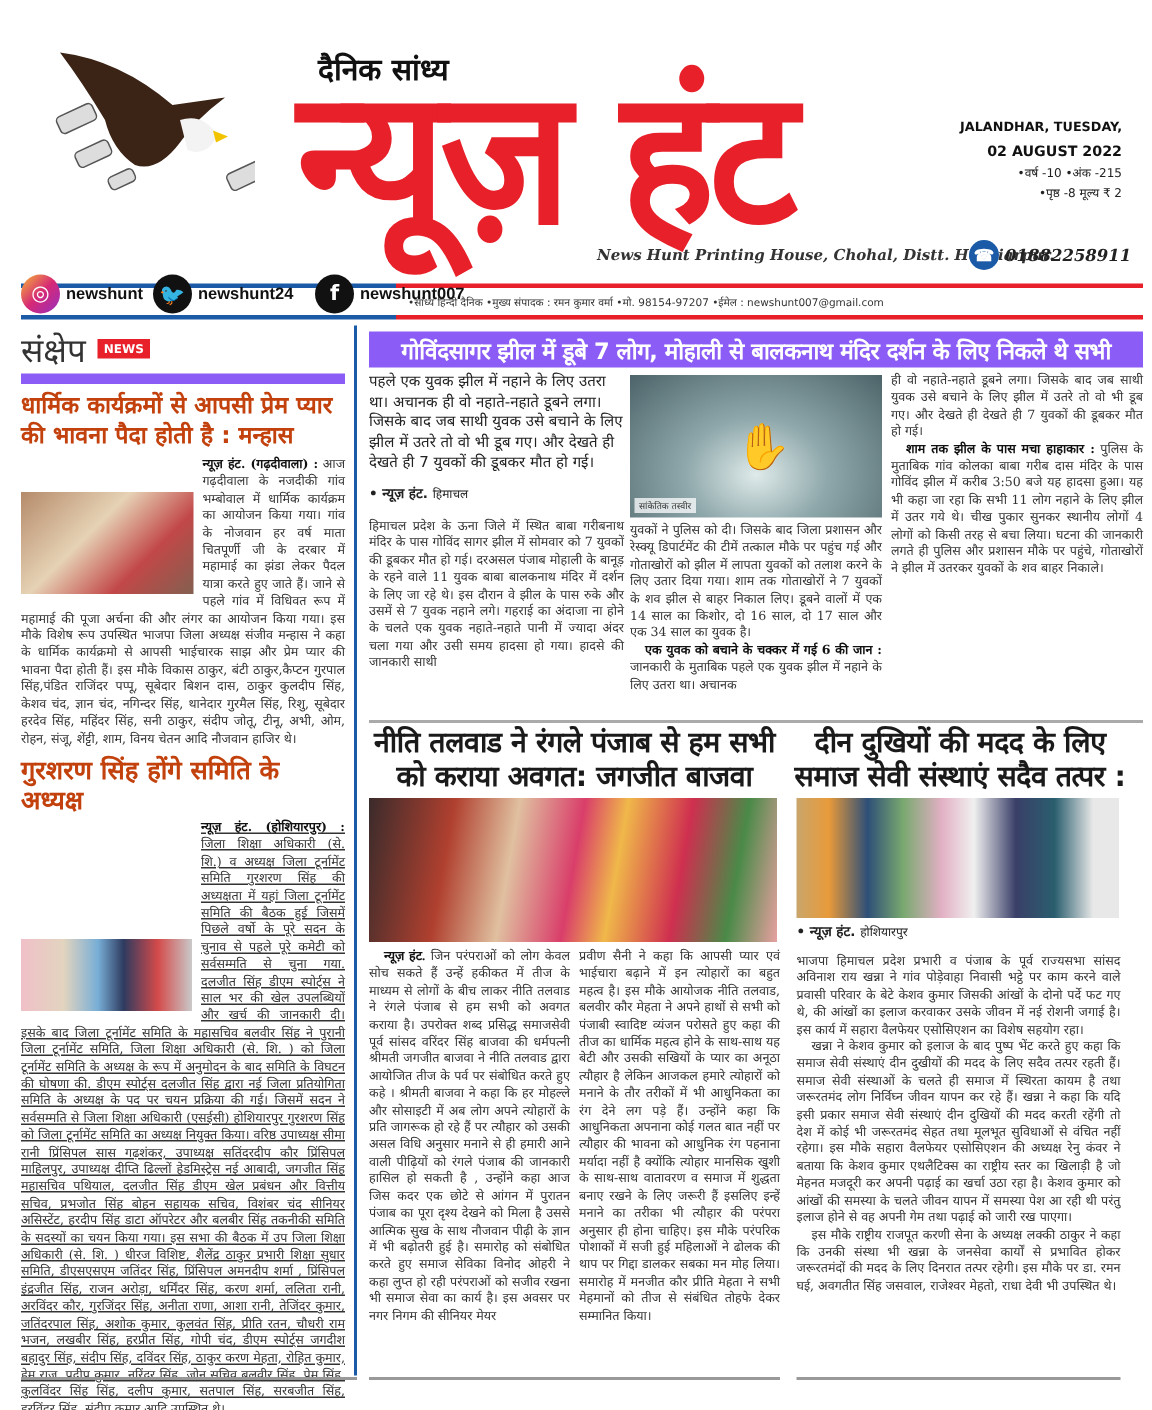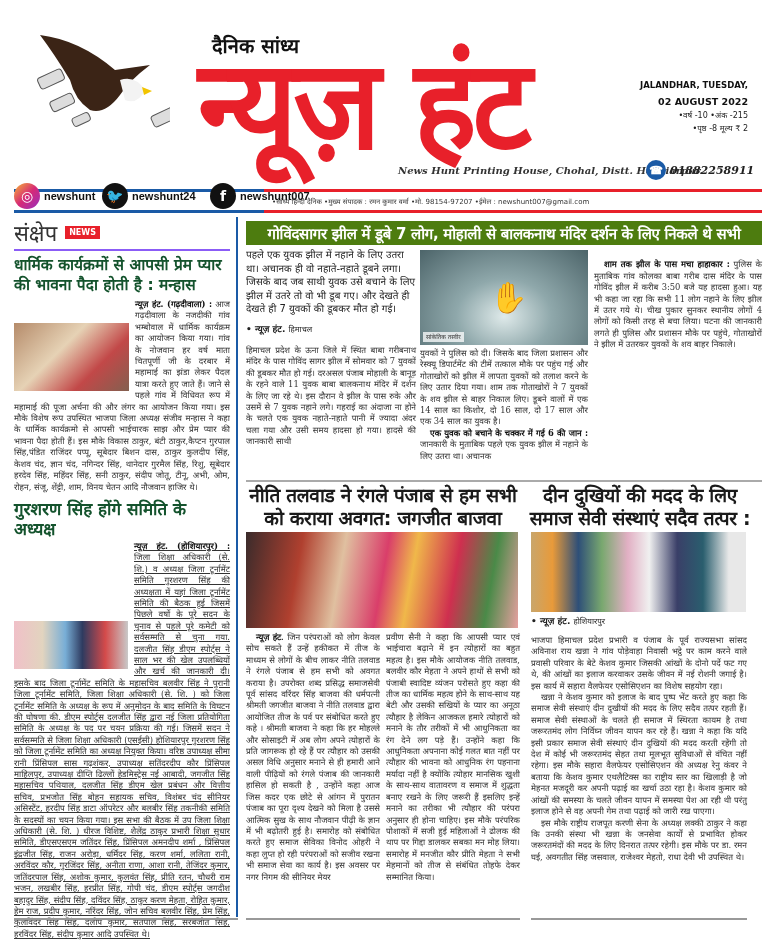--- a/index.html
+++ b/index.html
@@ -14,28 +14,28 @@
   .dateblock .meta { font-size: 8px; color: #222; margin-top: 2px; }
   .printline { position: absolute; left: 398px; top: 165px; font: italic bold 10px "DejaVu Serif", serif; color: #333; }
   .phone { position: absolute; left: 646px; top: 160px; display: flex; align-items: center; gap: 4px; font: italic bold 11px "DejaVu Serif", serif; color: #222; }
   .phone .ic { width: 20px; height: 20px; border-radius: 50%; background: #1a5aa6; color: #fff; font-size: 11px; display: flex; align-items: center; justify-content: center; font-style: normal; }
   .socialbar { position: absolute; left: 14px; top: 189px; width: 748px; height: 24px; }
   .socialbar .bluebar { position: absolute; left: 0; top: 0; width: 250px; height: 24px; border-top: 3px solid #1a5aa6; border-bottom: 3px solid #1a5aa6; background: #fff; }
   .socialbar .redbar { position: absolute; left: 250px; top: 0; width: 498px; height: 24px; border-top: 3px solid #e8202a; border-bottom: 3px solid #e8202a; background: #fff; display: flex; align-items: center; padding-left: 8px; font: 7px "DejaVu Sans", sans-serif; color: #333; }
   .soc { position: absolute; top: -6px; display: flex; align-items: center; gap: 4px; font: bold 11px "Liberation Sans", sans-serif; color: #111; }
   .soc .ico { width: 26px; height: 26px; border-radius: 50%; display: flex; align-items: center; justify-content: center; color: #fff; font: bold 14px "DejaVu Sans", sans-serif; }
   .col-left { position: absolute; left: 14px; top: 217px; width: 224px; height: 700px; border-right: 2px solid #1a5aa6; padding-right: 6px; }
-  .sankshep { display: flex; align-items: center; gap: 8px; border-bottom: 2px solid #8b5cf6; padding-bottom: 2px; }
+  .sankshep { display: flex; align-items: center; gap: 8px; border-bottom: 7px solid #8b5cf6; padding-bottom: 2px; }
   .sankshep .hd { font: 22px "DejaVu Serif", serif; color: #333; }
   .sankshep .badge { background: #e8202a; color: #fff; font: bold 8px "DejaVu Sans", sans-serif; padding: 2px 4px; }
-  .hl { font: bold 15.5px "DejaVu Sans", sans-serif; color: #14532d; line-height: 20px; margin-top: 4px; }
+  .hl { font: bold 15.5px "DejaVu Sans", sans-serif; color: #c2410c; line-height: 20px; margin-top: 4px; }
   .body { font: 8.4px/11.4px "DejaVu Serif", serif; color: #333; text-align: justify; }
   .body b { color: #111; }
   .ph { background: linear-gradient(135deg, #b58b6a, #e6d2b5 40%, #c24848 70%, #836050); float: left; margin: 2px 6px 2px 0; }
-  .top-banner { position: absolute; left: 246px; top: 221px; width: 516px; height: 24px; background: #4d7c0f; color: #fff; font: bold 15px "DejaVu Sans", sans-serif; display: flex; align-items: center; justify-content: center; white-space: nowrap; letter-spacing: -0.3px; }
+  .top-banner { position: absolute; left: 246px; top: 221px; width: 516px; height: 24px; background: #8b5cf6; color: #fff; font: bold 15px "DejaVu Sans", sans-serif; display: flex; align-items: center; justify-content: center; white-space: nowrap; letter-spacing: -0.3px; }
   .c2 { position: absolute; left: 246px; top: 248px; width: 170px; }
   .c2 .lead { font: 10px/13.6px "DejaVu Sans", sans-serif; color: #222; }
   .c2 .byline { font: bold 9px "DejaVu Sans", sans-serif; margin: 6px 0 10px; }
   .c2 .byline span { font-weight: normal; font-size: 8px; }
   .water { position: absolute; left: 420px; top: 250px; width: 168px; height: 95px; background: radial-gradient(ellipse at 50% 70%, #dfeaea 0%, #8fa8ab 40%, #4c6469 100%); }
   .water .hand { position: absolute; left: 70px; top: 30px; font-size: 30px; color: #b98c70; }
   .water .cap { position: absolute; left: 3px; bottom: 3px; background: rgba(255,255,255,0.75); font: 6px "DejaVu Sans", sans-serif; padding: 1px 3px; color: #333; }
   .c3 { position: absolute; left: 420px; top: 348px; width: 168px; }
   .c4 { position: absolute; left: 594px; top: 248px; width: 168px; }
   .sec-line { position: absolute; height: 2px; background: #aaa; }
@@ -134,21 +134,21 @@
 <div class="c3">
   <div class="body">
     <span>युवकों ने पुलिस को दी। जिसके बाद जिला प्रशासन और रेस्क्यू डिपार्टमेंट की टीमें तत्काल मौके पर पहुंच गई और गोताखोरों को झील में लापता युवकों को तलाश करने के लिए उतार दिया गया। शाम तक गोताखोरों ने 7 युवकों के शव झील से बाहर निकाल लिए। डूबने वालों में एक 14 साल का किशोर, दो 16 साल, दो 17 साल और एक 34 साल का युवक है।</span><br>
     <b style="padding-left:10px;">एक युवक को बचाने के चक्कर में गई 6 की जान :</b>
     <span>जानकारी के मुताबिक पहले एक युवक झील में नहाने के लिए उतरा था। अचानक</span>
   </div>
 </div>
 
 <div class="c4">
   <div class="body">
-    <br>
+    <span>ही वो नहाते-नहाते डूबने लगा। जिसके बाद जब साथी युवक उसे बचाने के लिए झील में उतरे तो वो भी डूब गए। और देखते ही देखते ही 7 युवकों की डूबकर मौत हो गई।</span><br>
     <b style="padding-left:10px;">शाम तक झील के पास मचा हाहाकार :</b>
     <span>पुलिस के मुताबिक गांव कोलका बाबा गरीब दास मंदिर के पास गोविंद झील में करीब 3:50 बजे यह हादसा हुआ। यह भी कहा जा रहा कि सभी 11 लोग नहाने के लिए झील में उतर गये थे। चीख पुकार सुनकर स्थानीय लोगों 4 लोगों को किसी तरह से बचा लिया। घटना की जानकारी लगते ही पुलिस और प्रशासन मौके पर पहुंचे, गोताखोरों ने झील में उतरकर युवकों के शव बाहर निकाले।</span><br>
   </div>
 </div>
 
 <div class="sec-line" style="left:246px;top:480px;width:516px;"></div>
 
 <div class="h2" style="left:246px;top:484px;width:274px;">नीति तलवाड ने रंगले पंजाब से हम सभी को कराया अवगत: जगजीत बाजवा</div>
 <div class="photo2"></div>
 <div class="c5a">

